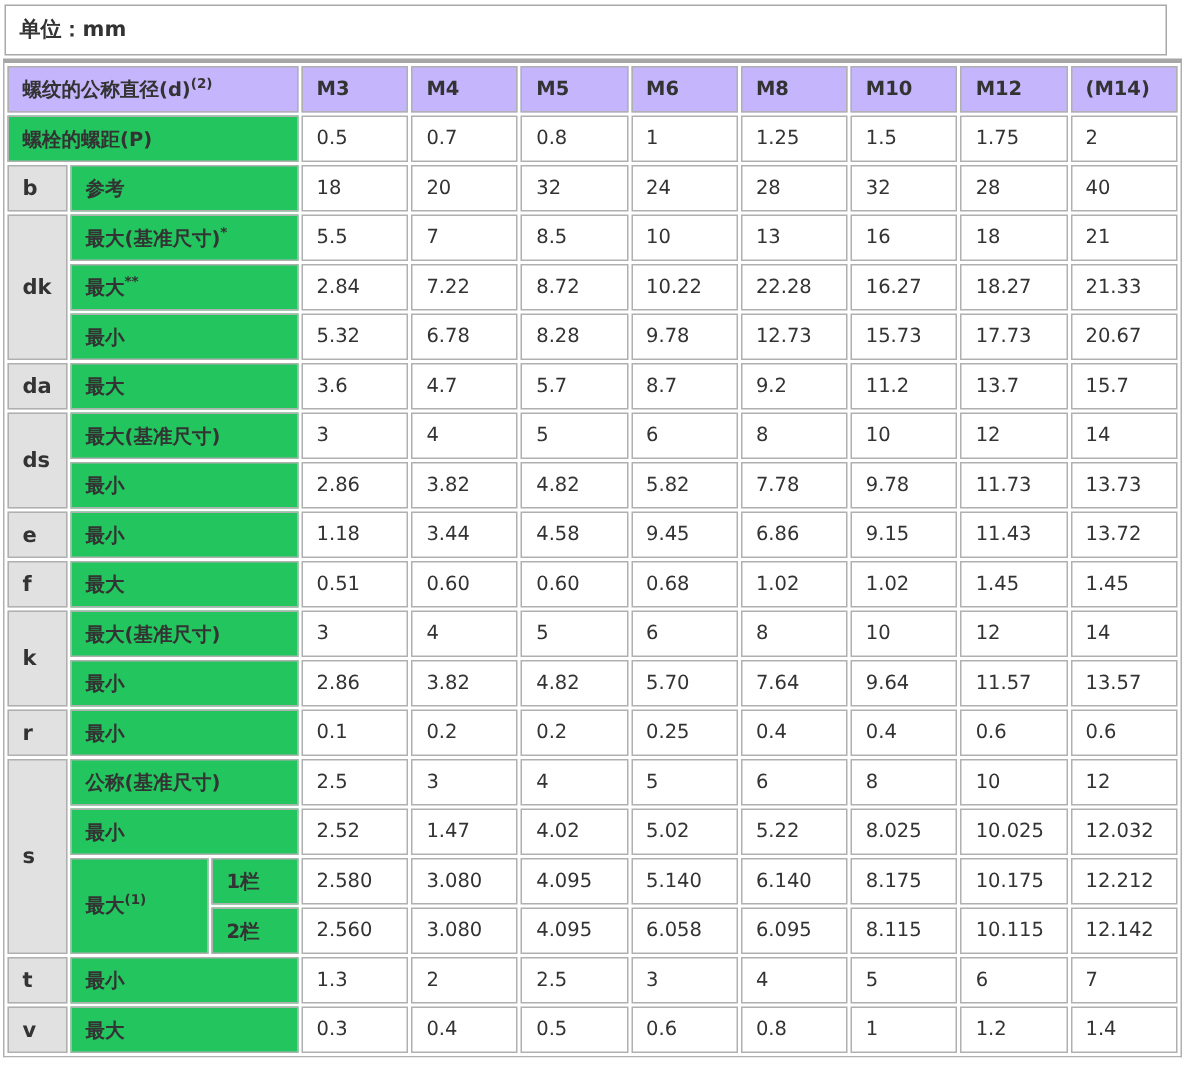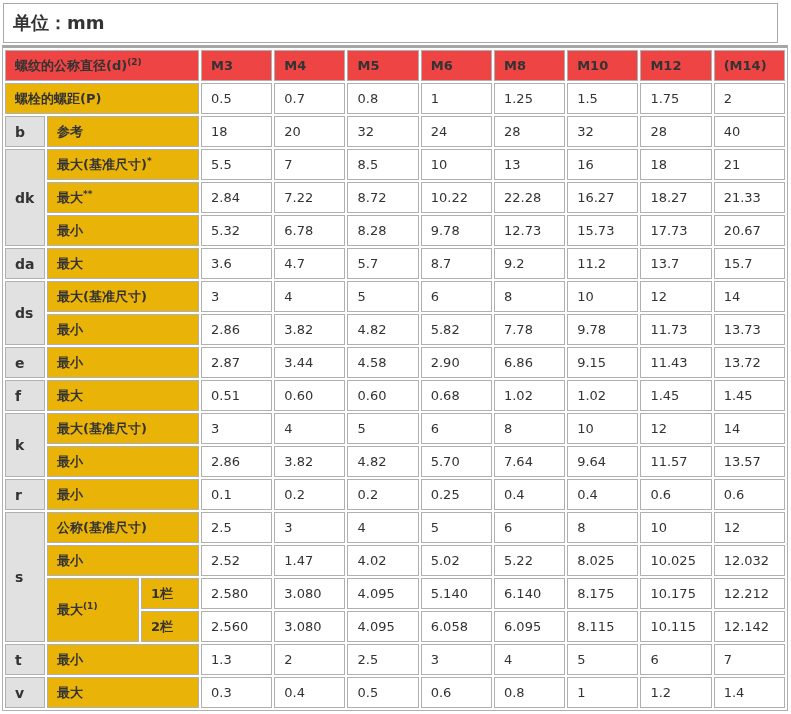--- a/index.html
+++ b/index.html
@@ -1,22 +1,22 @@
 <!DOCTYPE html>
 <html><head>
 <meta charset="utf-8">
 <style>
   html,body{margin:0;padding:0;background:#ffffff;}
   body{font-family:"DejaVu Sans","Liberation Sans",sans-serif;color:#333333;width:791px;}
-  .unit-box{margin:3px 13px 2px 3px;border:1px solid #a9a9a9;padding:7px 9px;font-weight:bold;font-size:18px;background:#ffffff;}
+  .unit-box{margin:3px 13px 2px 3px;border:1px solid #a9a9a9;padding:7px 9px;font-weight:bold;font-size:14px;background:#ffffff;}
   table.spec{border-collapse:separate;border-spacing:2px;table-layout:fixed;width:786px;margin-left:2px;background:#ffffff;border:1px solid #b0b0b0;border-top:3px solid #a6a6a6;}
   td{border:1px solid #b0b0b0;font-size:13px;padding:4px 9px;height:21px;vertical-align:middle;overflow:hidden;white-space:nowrap;text-align:left;}
-  td.lbl{background:#eab308;font-weight:bold;}
+  td.lbl{background:#22c55e;font-weight:bold;}
   td.param{background:#e1e1e1;font-weight:bold;font-size:14px;}
-  td.hdr{background:#ef4444;font-weight:bold;}
+  td.hdr{background:#c4b5fd;font-weight:bold;}
   td.val{background:#ffffff;}
   sup.sup{font-size:9px;line-height:0;}
 </style>
 </head>
 <body>
 
 <div class="unit-box">单位：mm</div>
 
 <table class="spec">
   <colgroup>
@@ -139,24 +139,24 @@
         <td class="val">5.82</td>
         <td class="val">7.78</td>
         <td class="val">9.78</td>
         <td class="val">11.73</td>
         <td class="val">13.73</td>
   </tr>
 
   <tr>
     <td class="param">e</td>
     <td class="lbl" colspan="2">最小</td>
-    <td class="val">2.87</td>
+    <td class="val">1.18</td>
         <td class="val">3.44</td>
         <td class="val">4.58</td>
-        <td class="val">2.90</td>
+        <td class="val">9.45</td>
         <td class="val">6.86</td>
         <td class="val">9.15</td>
         <td class="val">11.43</td>
         <td class="val">13.72</td>
   </tr>
 
   <tr>
     <td class="param">f</td>
     <td class="lbl" colspan="2">最大</td>
     <td class="val">0.51</td>

